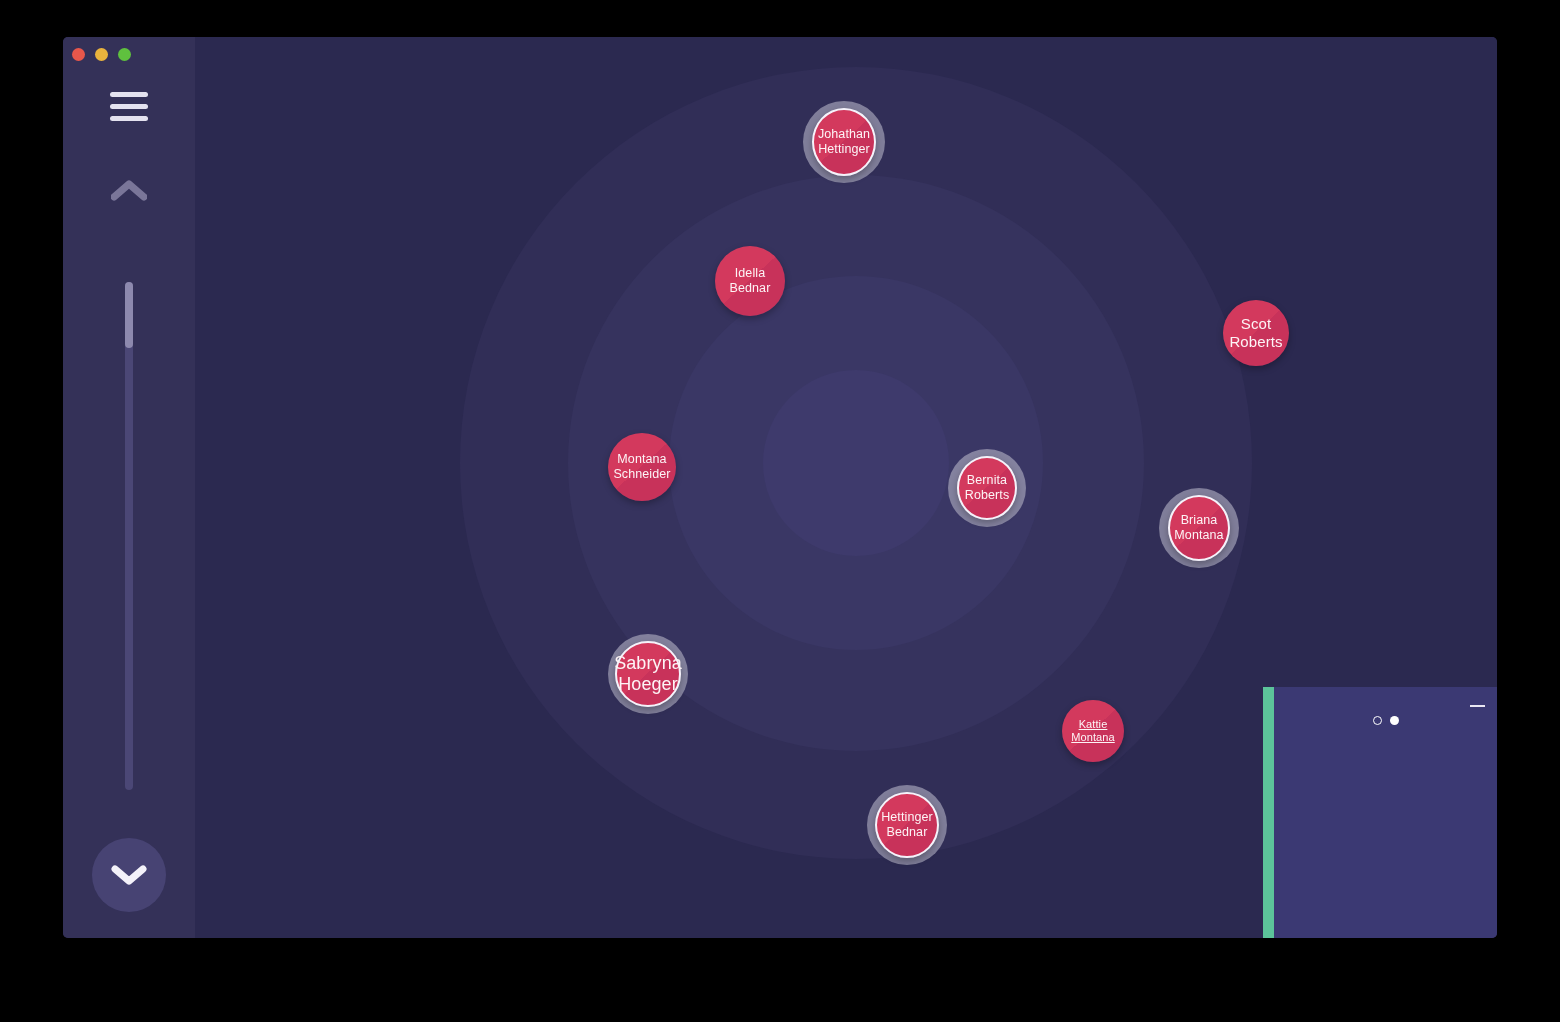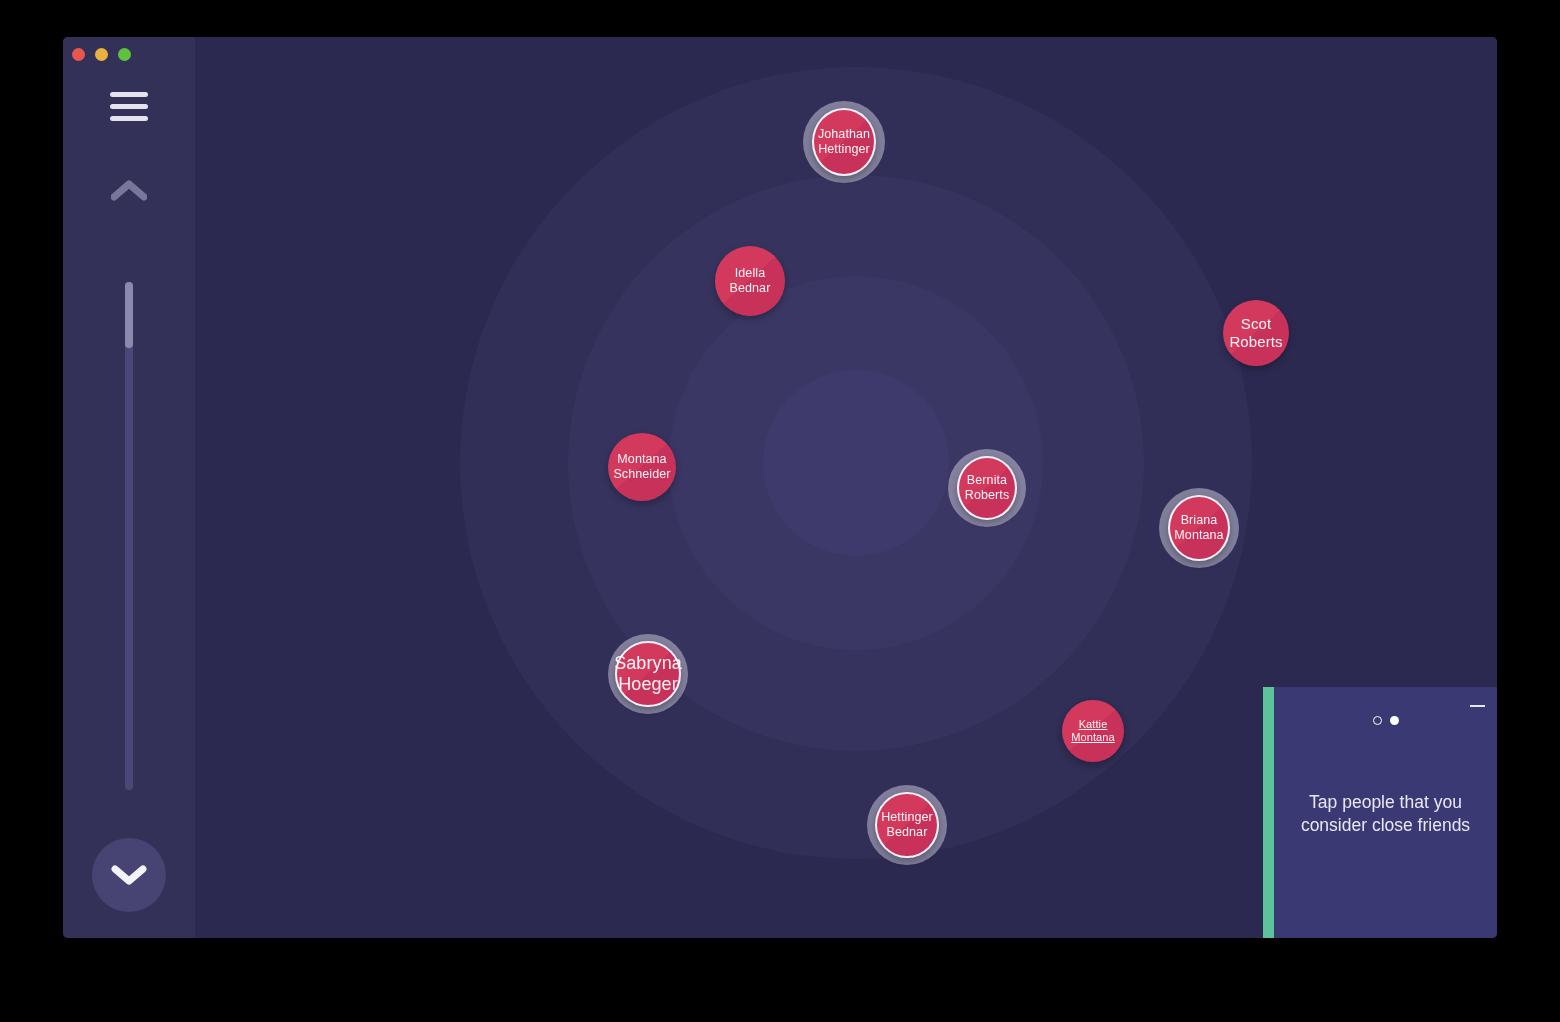--- a/index.html
+++ b/index.html
@@ -353,20 +353,16 @@
       </div>
 
     <div id="hint-panel" style="background: rgb(59, 57, 115);">
       <div id="hint-panel-accent" style="background: rgb(92, 196, 154);"></div>
       <div id="hint-panel-body">
         <div id="hint-minimize-button"></div>
         <div id="hint-dots">
             <div class="hint-dot hollow"></div>
             <div class="hint-dot filled"></div>
           </div>
-        <div id="hint-text">
-          <div>Tap people that you</div>
-          <div>consider close friends</div>
-        </div>
       </div>
     </div>
   </div>
 </div>
 
 </body></html>

